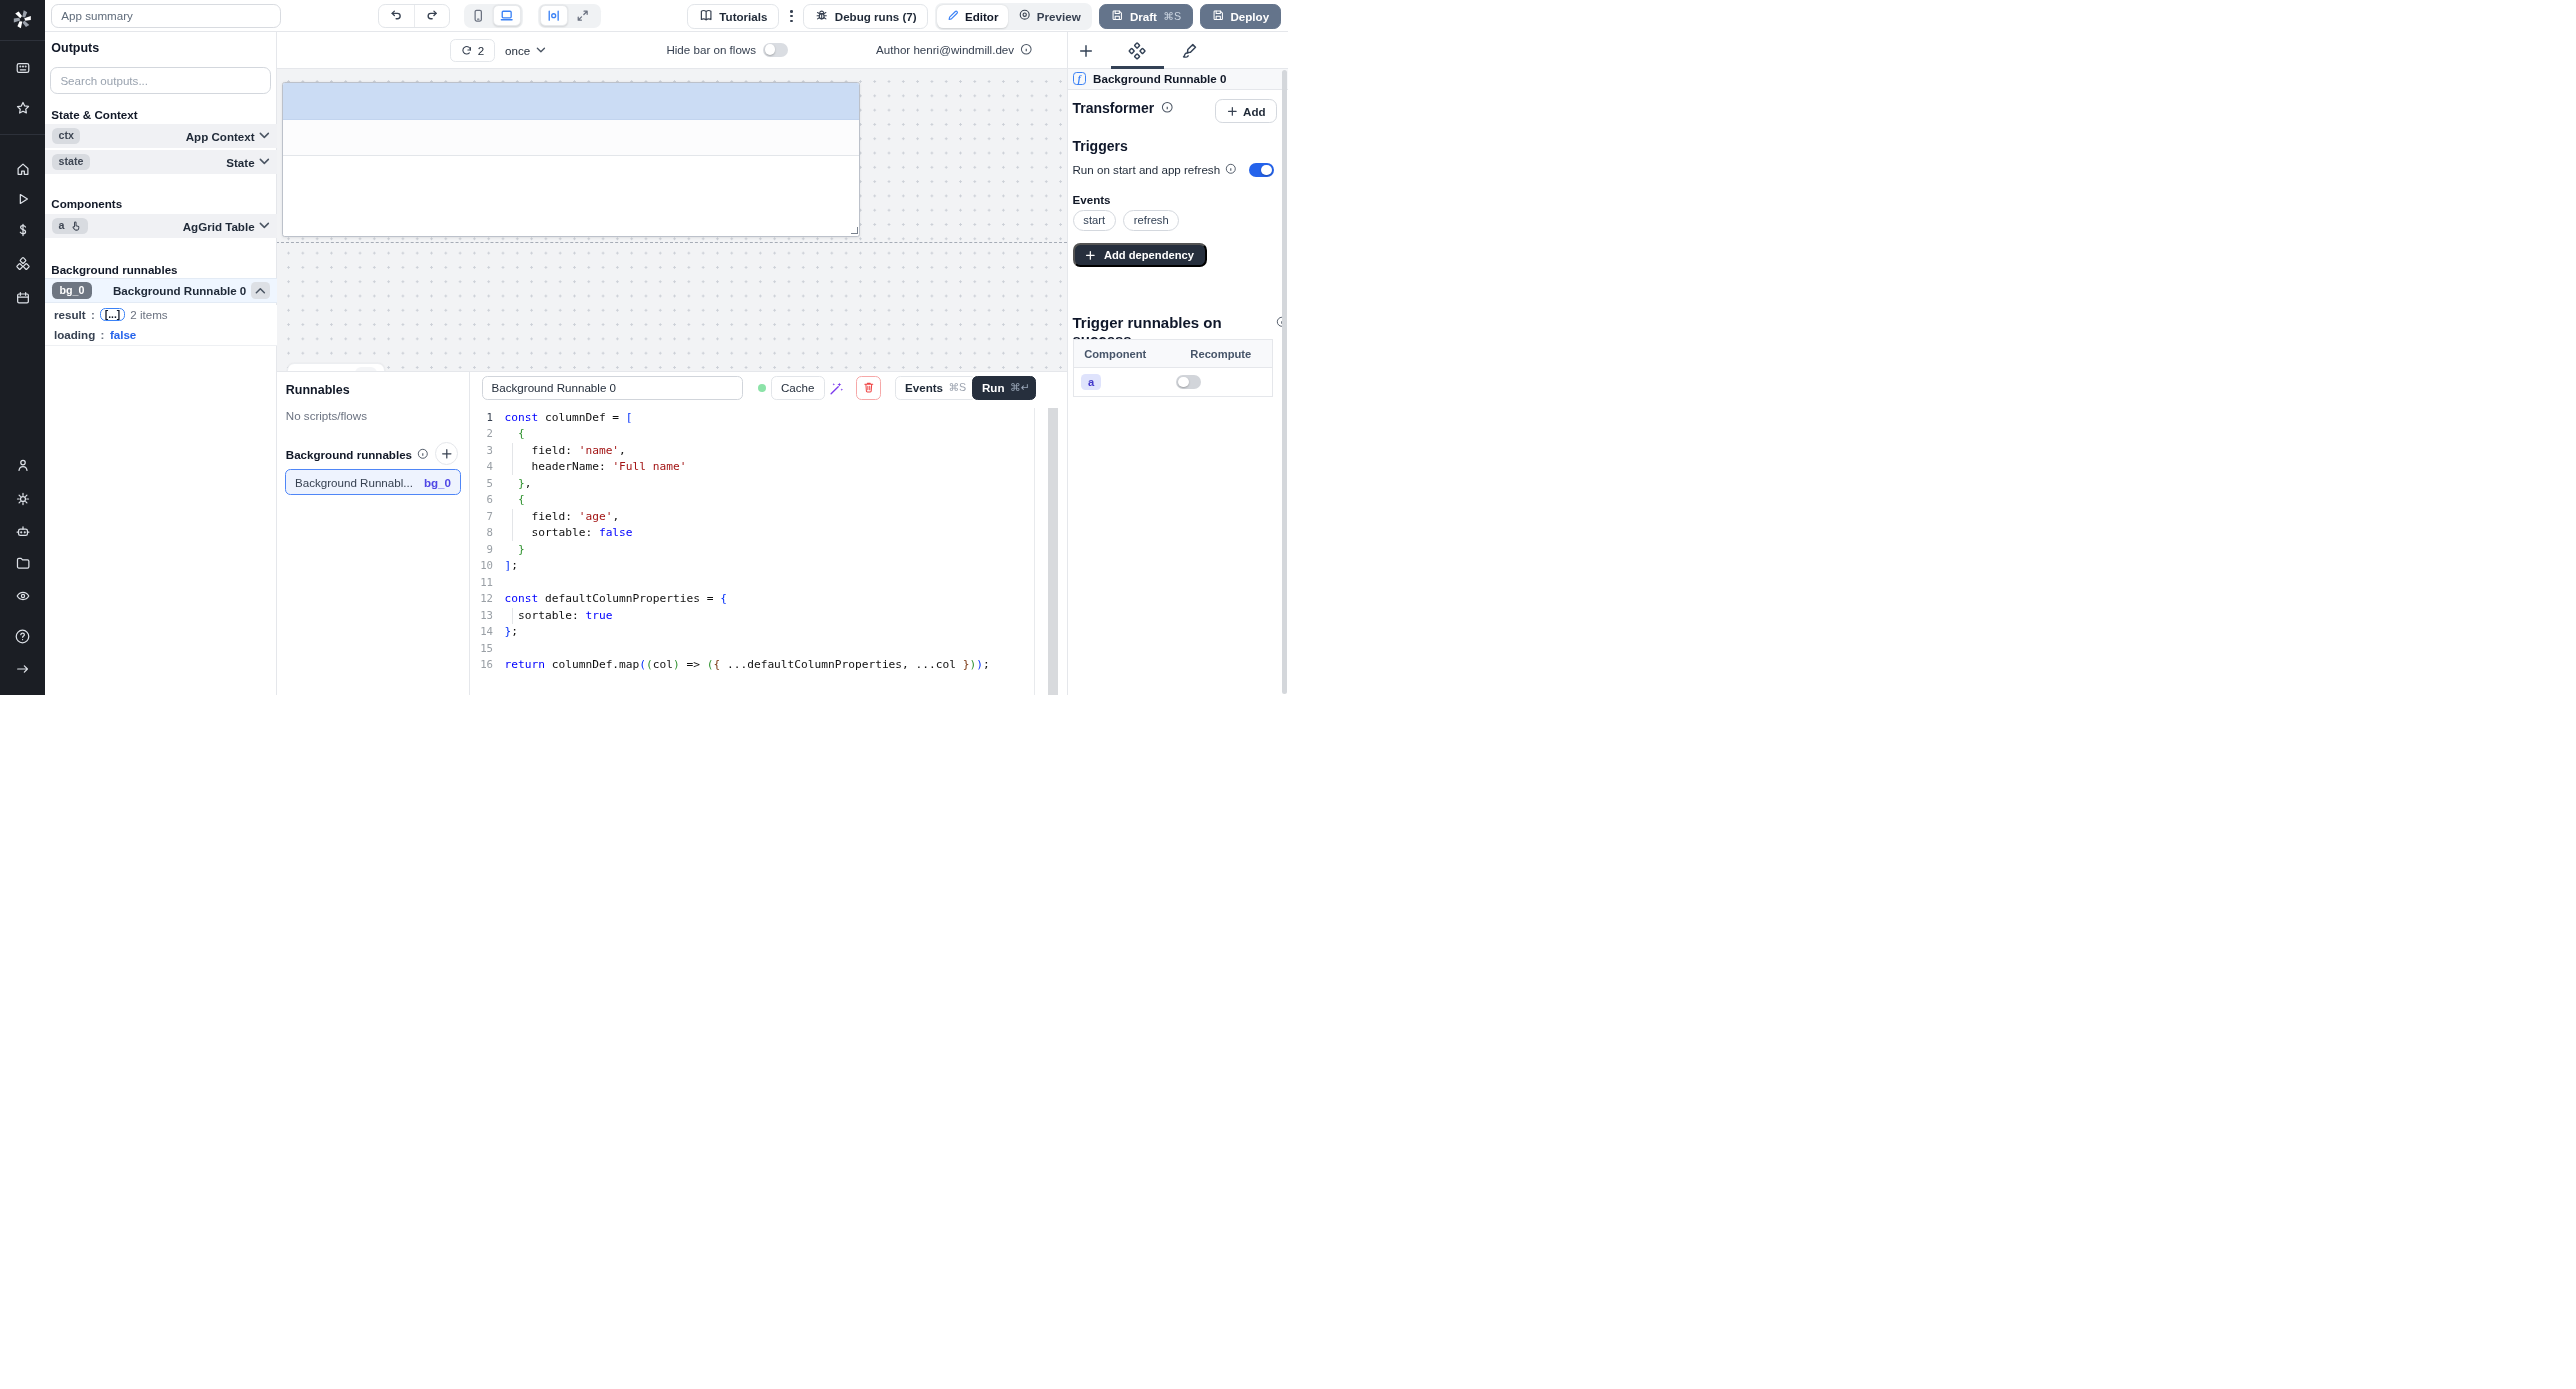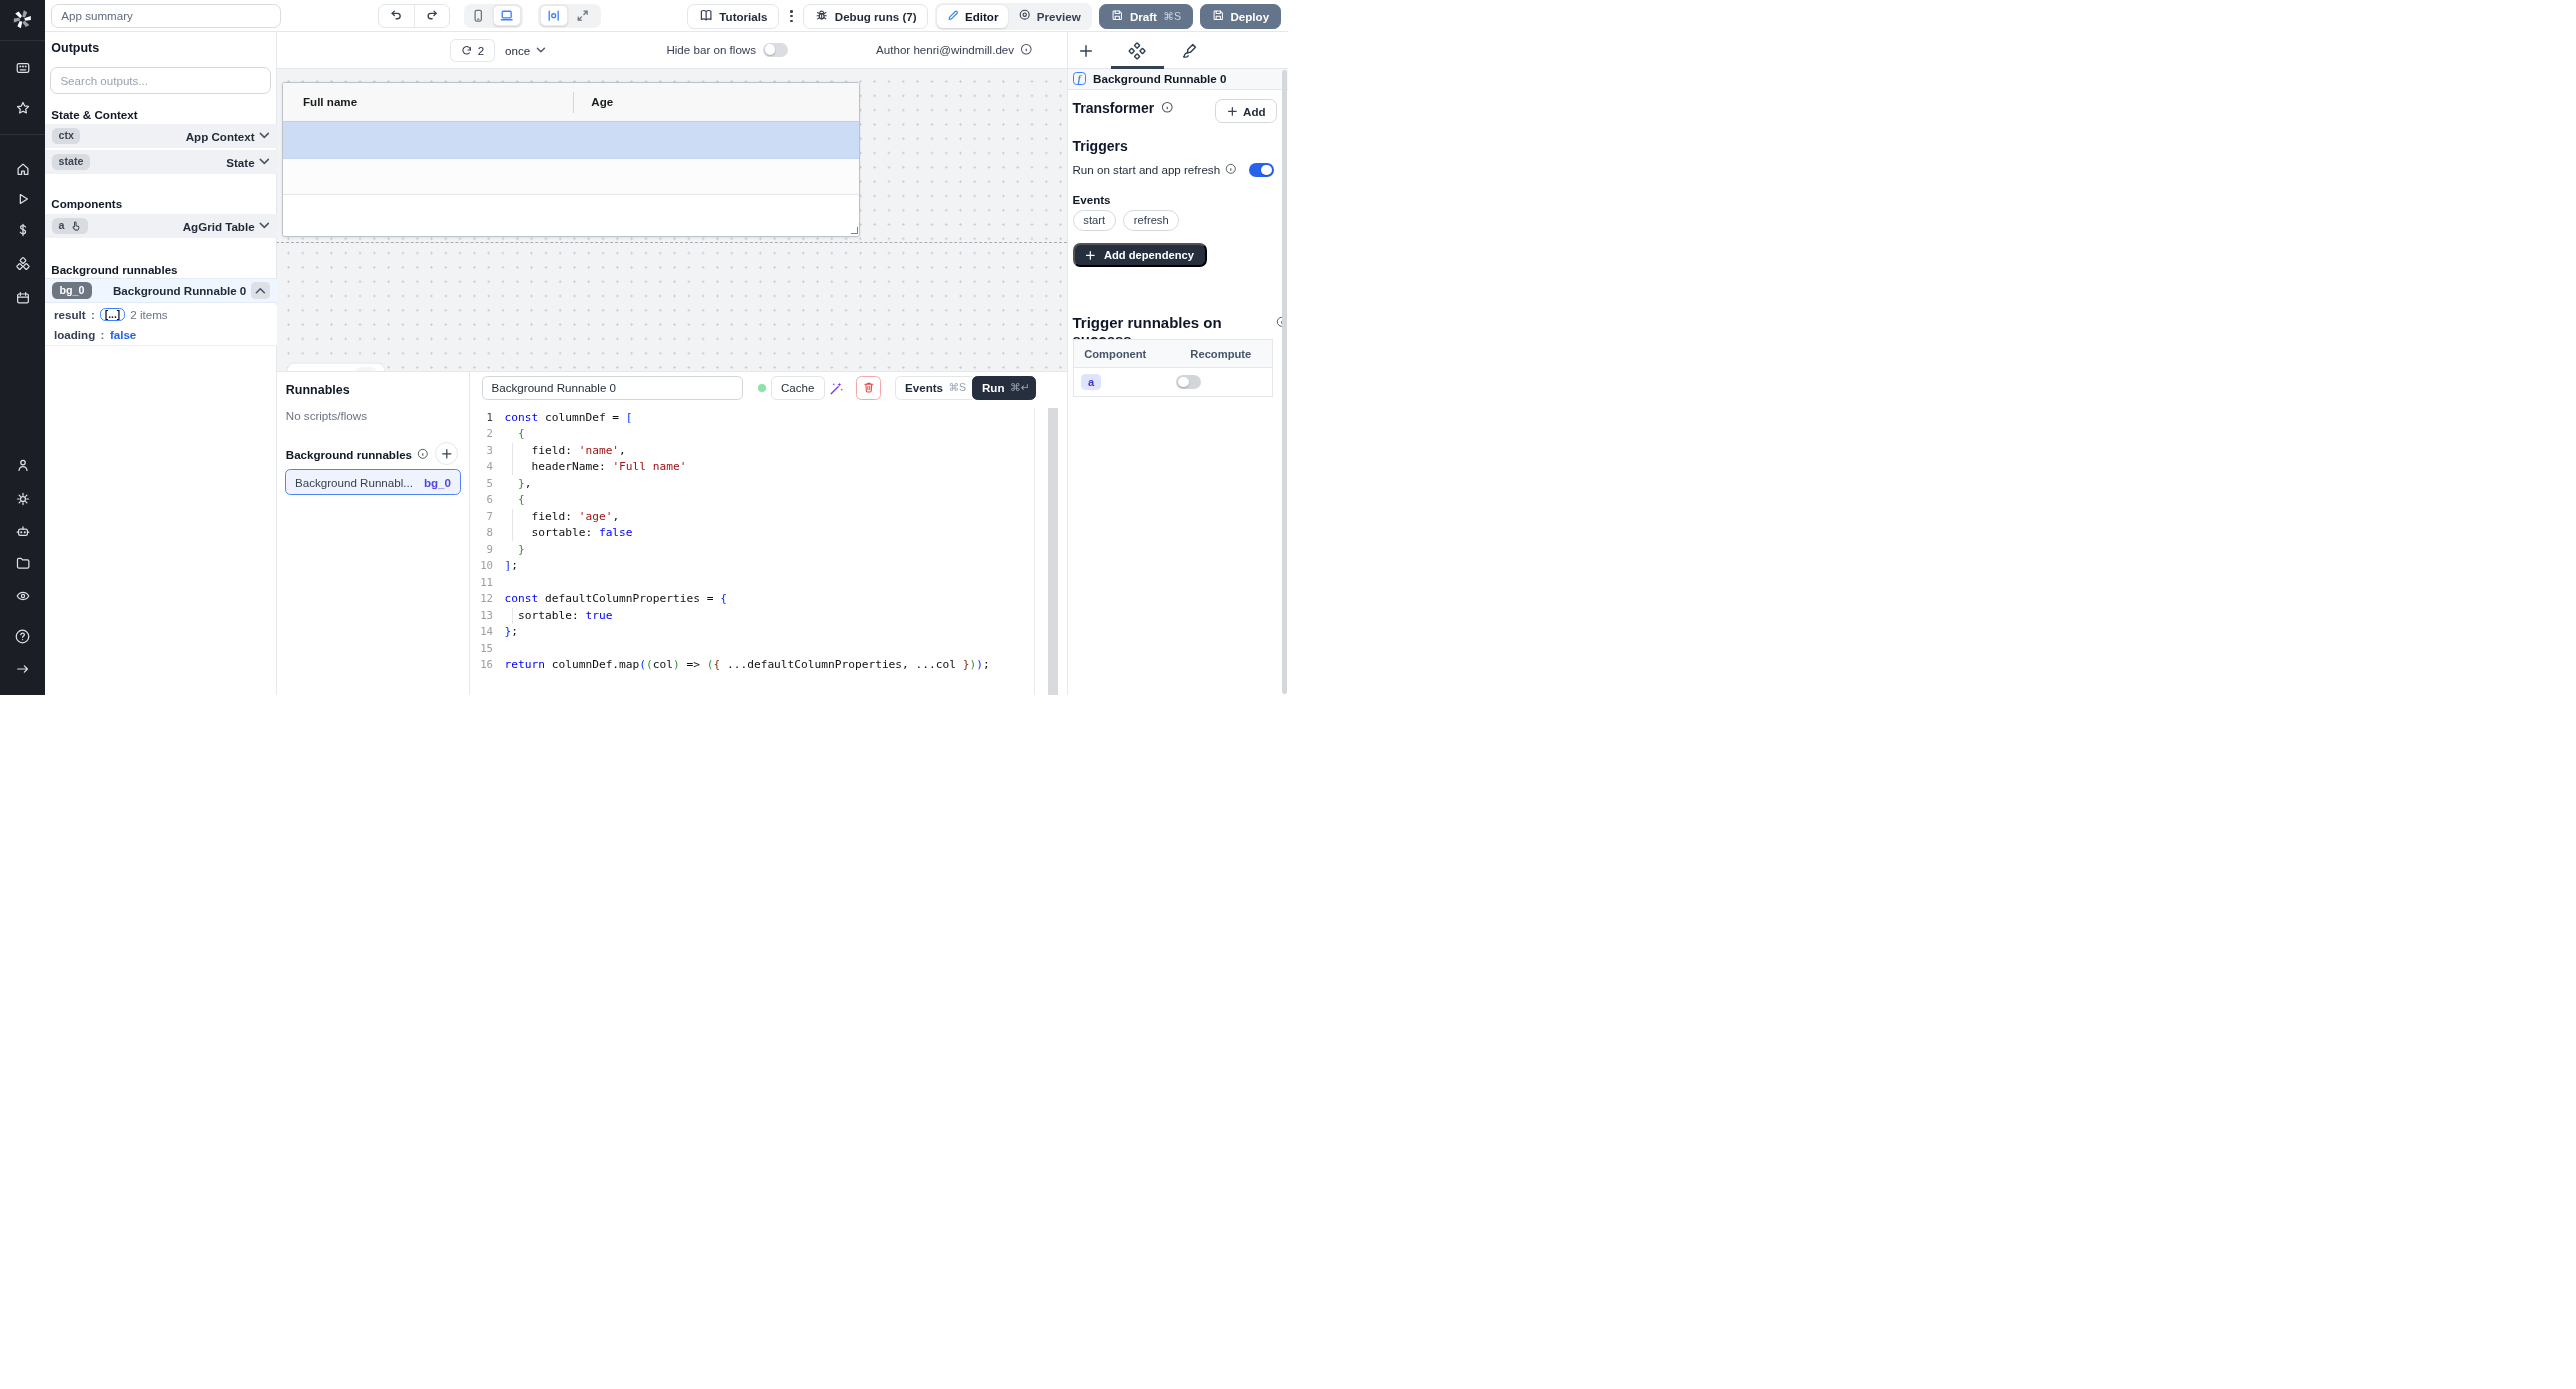--- a/index.html
+++ b/index.html
@@ -393,25 +393,20 @@
     <div class="kv-row" style="top:293px;">
       <span class="kv-key">loading</span>
       <span class="kv-colon">:</span>
       <span class="blue-val">false</span>
     </div>
   </div>
 
   <div class="canvas">
     <div class="dotted">
       <div class="agtable">
-        <div class="ag-header">
-          <span class="ag-h-cell" style="margin-left:19.7px;">Full name</span>
-          <div class="ag-h-sep" style="left:290px;"></div>
-          <span class="ag-h-cell" style="position:absolute;left:308px;">Age</span>
-        </div>
         <div class="ag-row sel"></div>
         <div class="ag-row plain"></div>
         <div class="ag-resize"></div>
       </div>
       <div class="dashed-line"></div>
       <div class="zoom-box">
         <span class="zbtn">−</span>
         <span class="zval">100%</span>
         <span class="plus-chip zbtn">+</span>
       </div>

